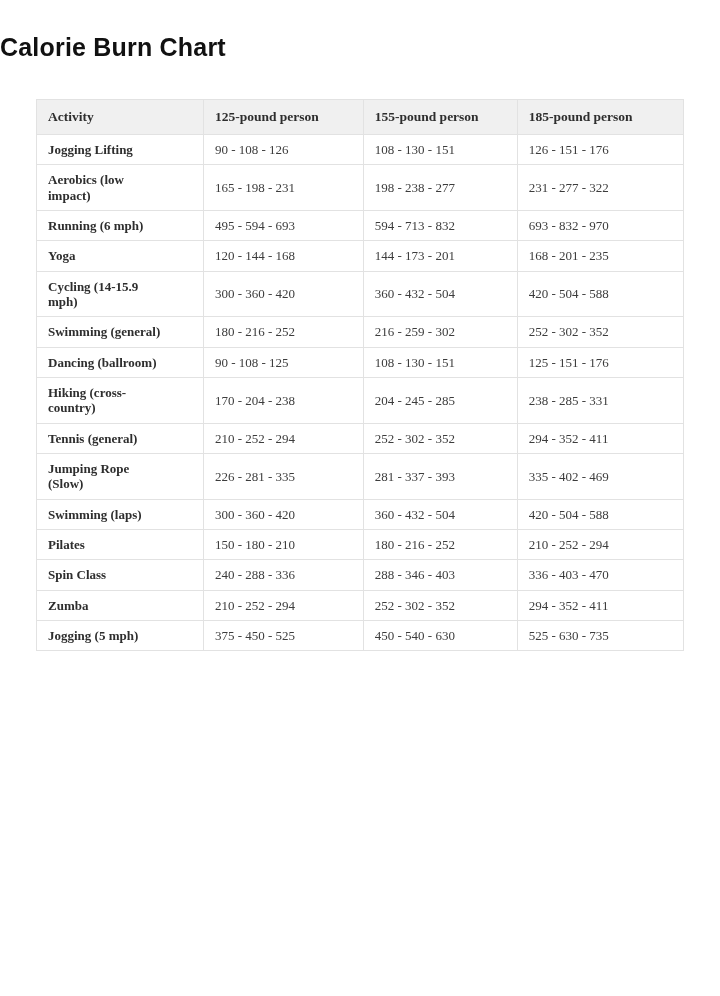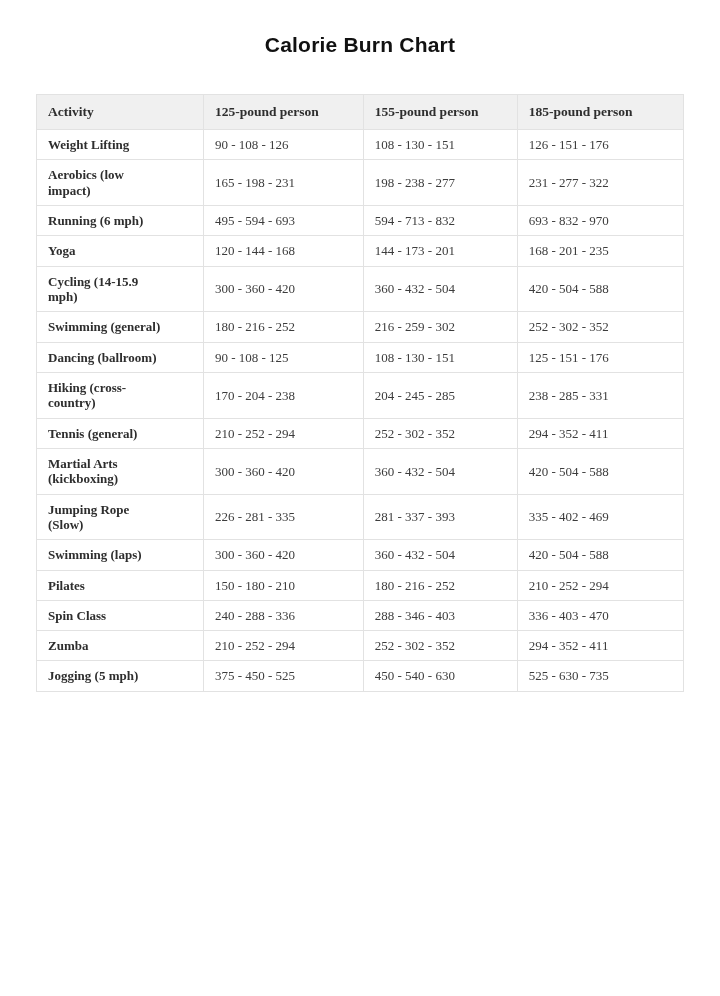--- a/index.html
+++ b/index.html
@@ -6,22 +6,21 @@
   html, body {
     width: 720px;
     background: #ffffff;
     font-family: "Liberation Sans", sans-serif;
   }
   body {
     height: 996px;
     position: relative;
   }
   .page-title {
-    text-align: center;
-    font-size: 21px;
+    font-size: 25px;
     font-weight: bold;
     color: #111111;
     padding-top: 33px;
     letter-spacing: 0.2px;
   }
   .table-wrap {
     margin: 37px 36px 0 36px;
   }
   table.calorie-table {
     width: 100%;
@@ -73,21 +72,21 @@
     <thead>
       <tr>
         <th>Activity</th>
         <th>125-pound person</th>
         <th>155-pound person</th>
         <th>185-pound person</th>
       </tr>
     </thead>
     <tbody>
         <tr>
-          <td class="activity">Weight Lifting</td>
+          <td class="activity">Jogging Lifting</td>
           <td>90 - 108 - 126</td>
           <td>108 - 130 - 151</td>
           <td>126 - 151 - 176</td>
         </tr>
         <tr>
           <td class="activity">Aerobics (low
 impact)</td>
           <td>165 - 198 - 231</td>
           <td>198 - 238 - 277</td>
           <td>231 - 277 - 322</td>
@@ -130,27 +129,20 @@
           <td>204 - 245 - 285</td>
           <td>238 - 285 - 331</td>
         </tr>
         <tr>
           <td class="activity">Tennis (general)</td>
           <td>210 - 252 - 294</td>
           <td>252 - 302 - 352</td>
           <td>294 - 352 - 411</td>
         </tr>
         <tr>
-          <td class="activity">Martial Arts
-(kickboxing)</td>
-          <td>300 - 360 - 420</td>
-          <td>360 - 432 - 504</td>
-          <td>420 - 504 - 588</td>
-        </tr>
-        <tr>
           <td class="activity">Jumping Rope
 (Slow)</td>
           <td>226 - 281 - 335</td>
           <td>281 - 337 - 393</td>
           <td>335 - 402 - 469</td>
         </tr>
         <tr>
           <td class="activity">Swimming (laps)</td>
           <td>300 - 360 - 420</td>
           <td>360 - 432 - 504</td>

